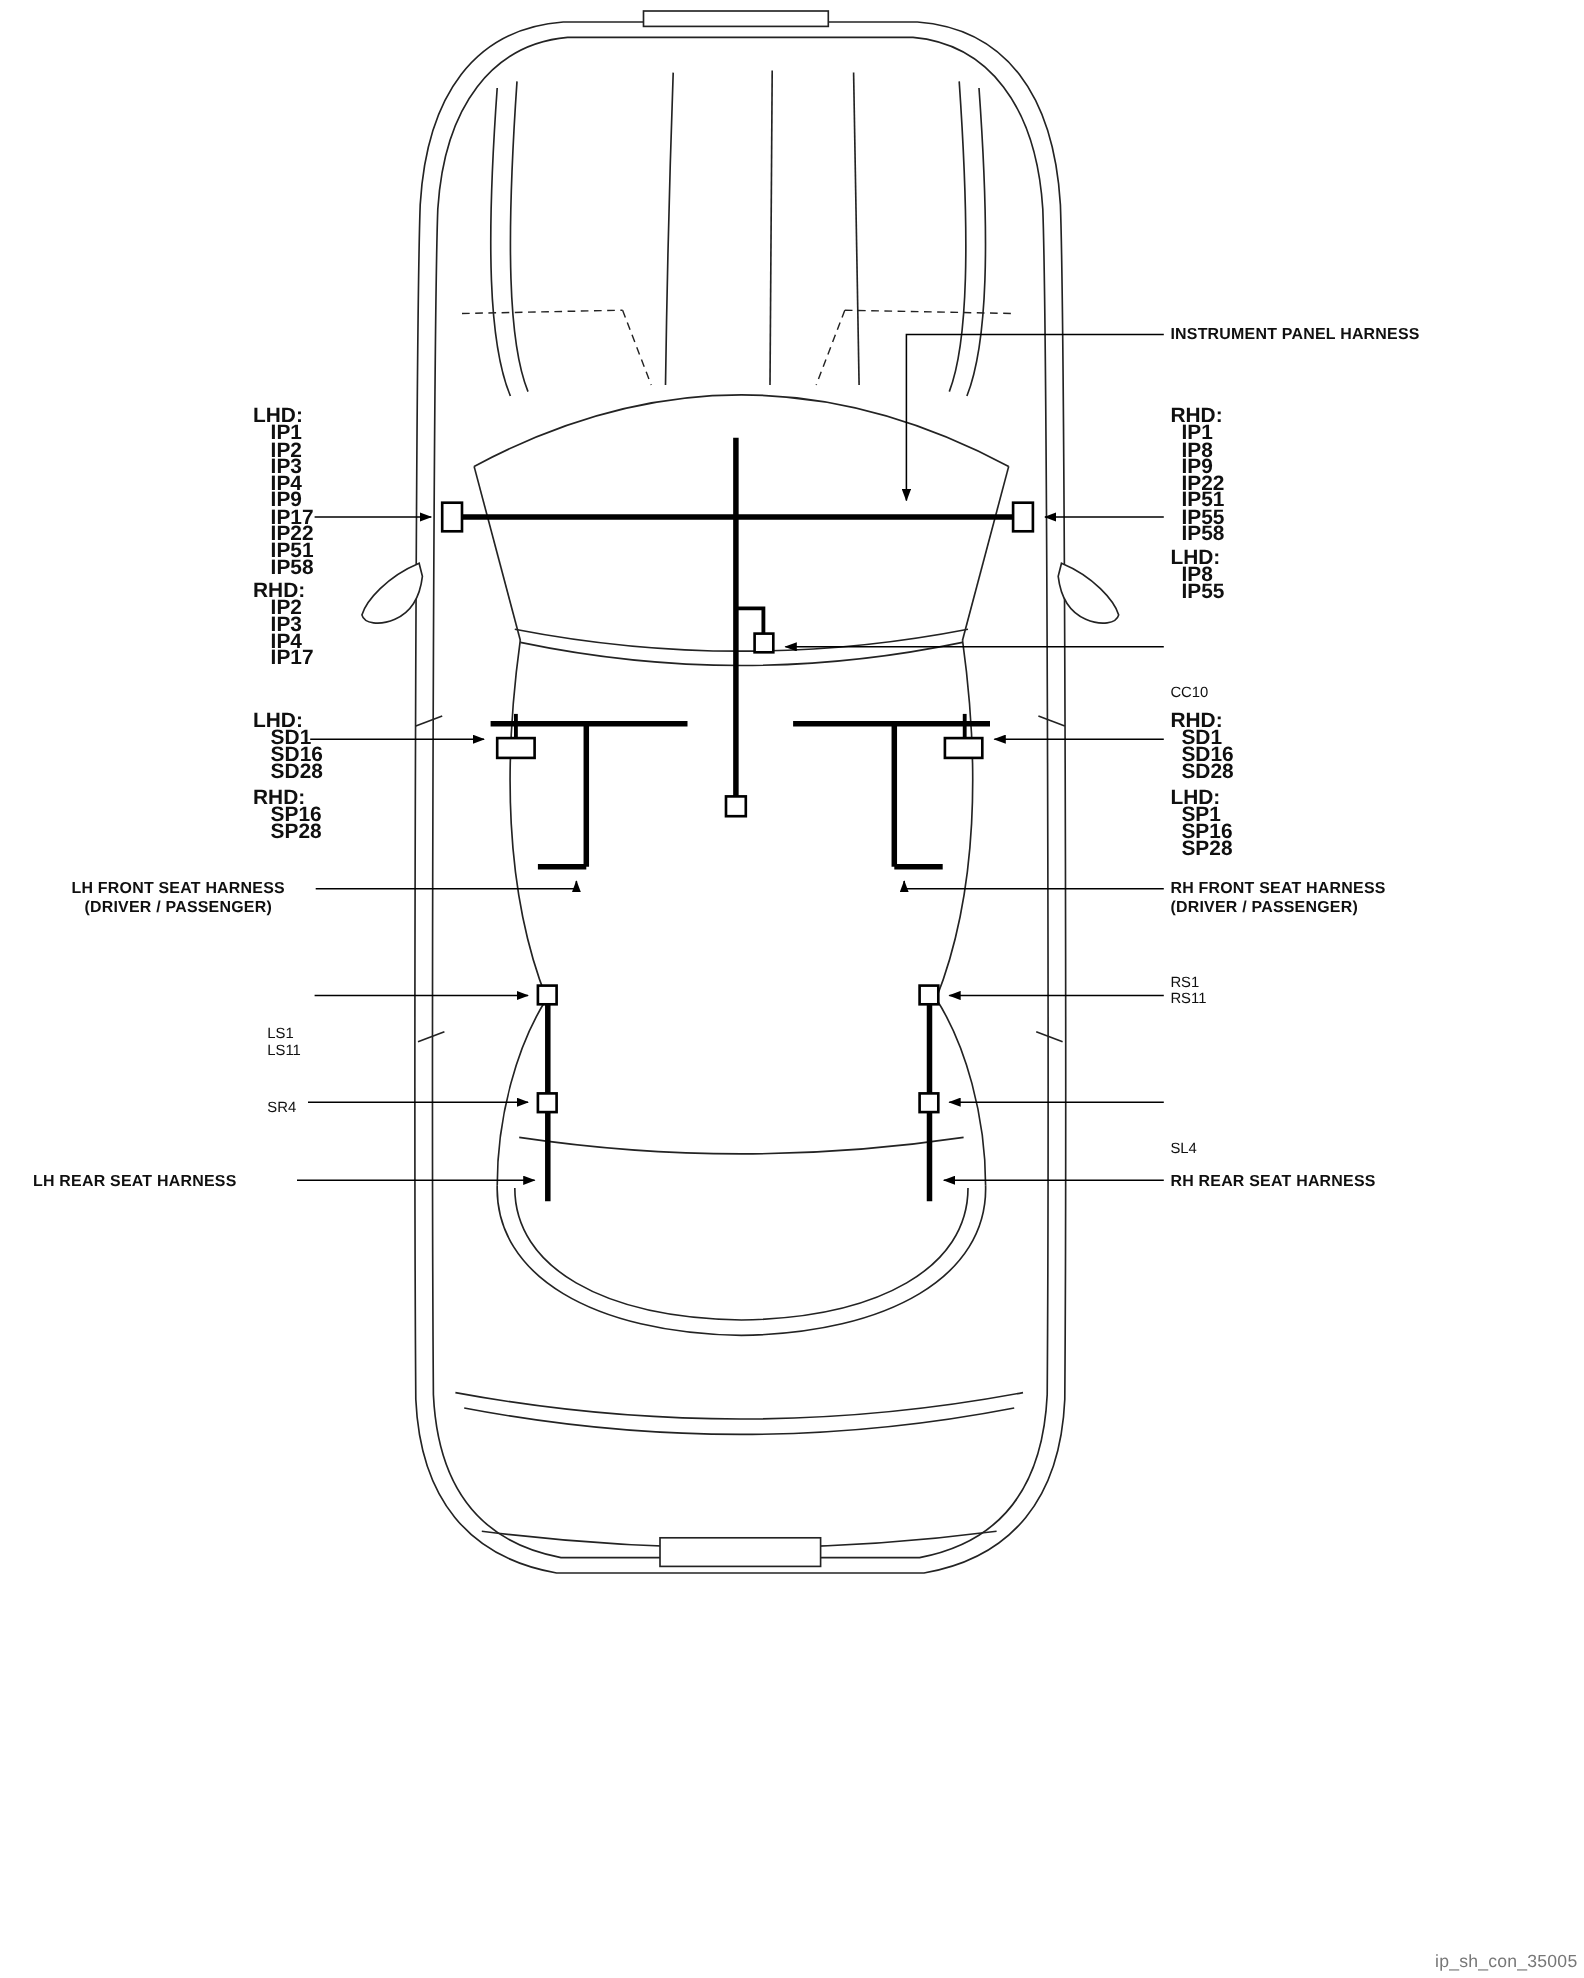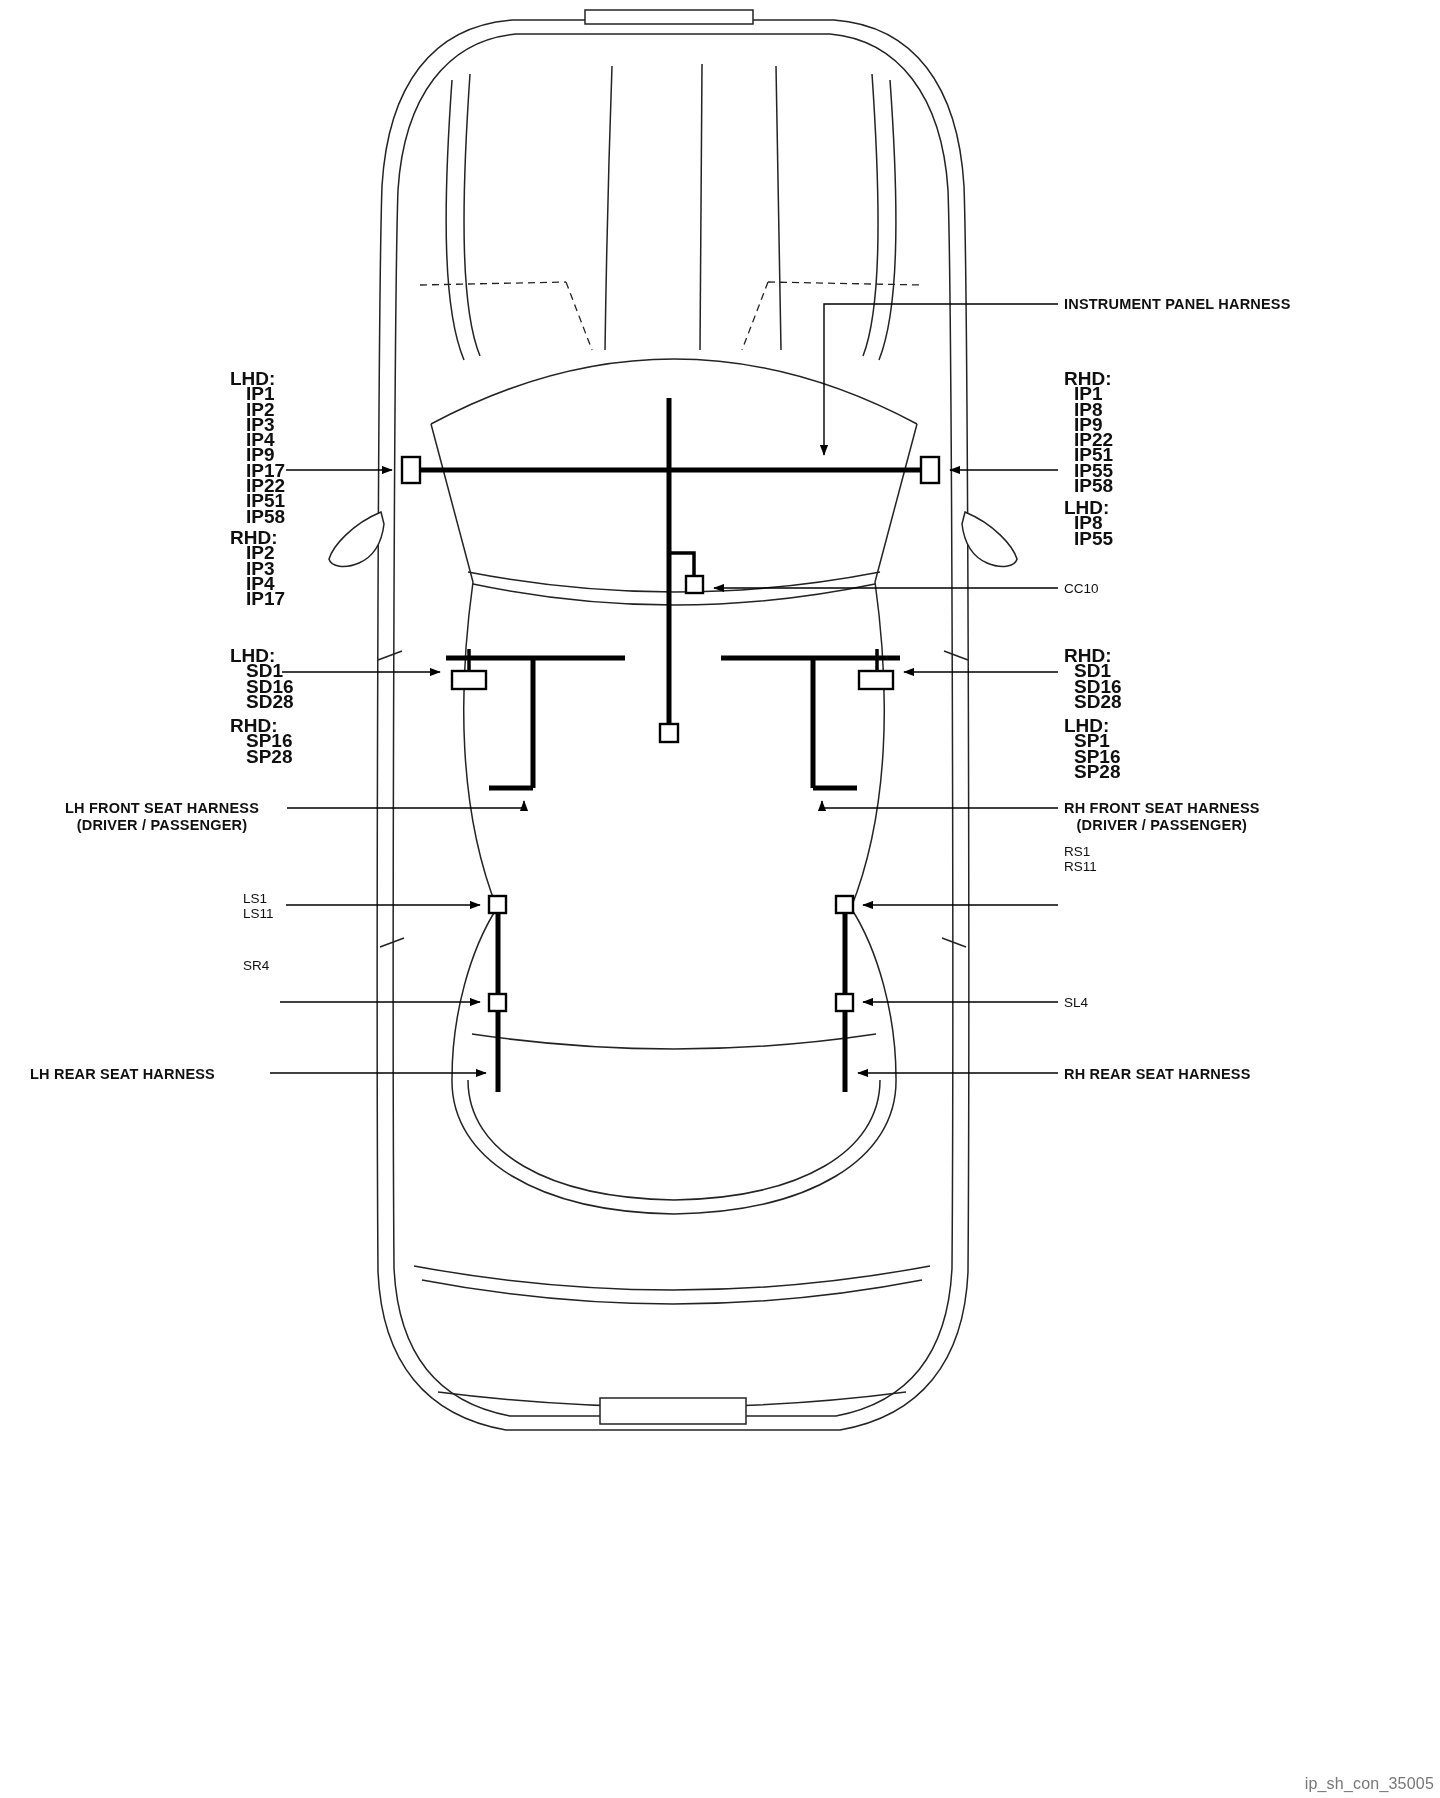--- a/index.html
+++ b/index.html
@@ -4,22 +4,22 @@
 <style>
   html,body{margin:0;padding:0;background:#fff;}
   #page{position:relative;width:1440px;height:1798px;background:#fff;overflow:hidden;
         font-family:"Liberation Sans",sans-serif;color:#101010;}
   #diagram-svg{position:absolute;left:0;top:0;}
   .callout{position:absolute;white-space:nowrap;}
   .list{font-size:19px;line-height:15.3px;}
   .list .hdr{font-weight:700;}
   .list .itm{padding-left:16px;font-weight:bold;}
   .list.rt .itm{padding-left:10px;}
-  .name{font-size:14.5px;line-height:17px;font-weight:700;letter-spacing:.2px;text-align:center;}
-  .plain{font-size:13.5px;line-height:15.3px;}
+  .name{font-size:14.5px;line-height:17px;font-weight:700;letter-spacing:.2px;}
+  .plain{font-size:13.5px;line-height:15.3px;margin-top:41px;}
   .center{text-align:center;}
   .rightal{text-align:left;}
   .tiny{font-size:16px;color:#777;letter-spacing:.2px;}
 </style>
 </head>
 <body>
 
 <div id="page">
 
   <svg id="diagram-svg" width="1440" height="1798" viewBox="0 0 1440 1798">

